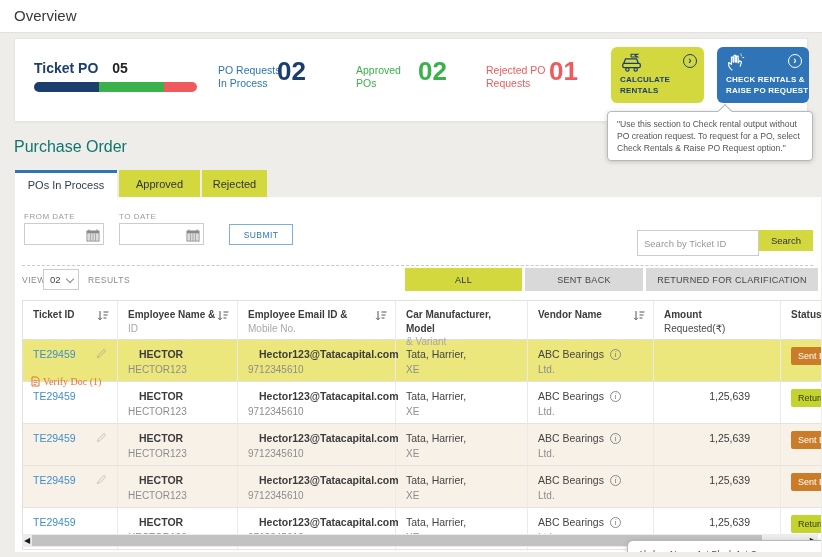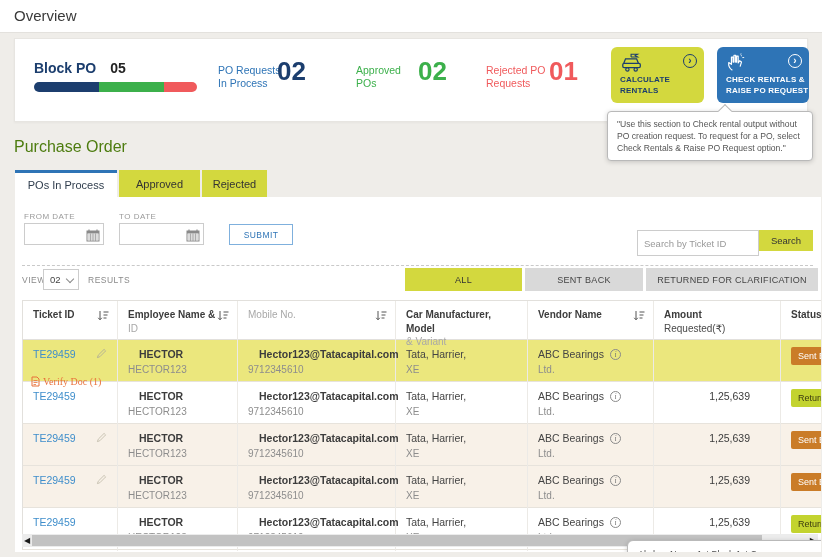--- a/index.html
+++ b/index.html
@@ -39,21 +39,21 @@
   .action-label { position:absolute; left:9px; bottom:7px; font-size:8px; font-weight:bold; line-height:1.3; white-space:pre-line; letter-spacing:.2px; font-family:"Liberation Sans","DejaVu Sans",sans-serif; }
 
   
   .tooltip { position:absolute; background:#fff; border:1px solid #b9b9b9; border-radius:4px; box-shadow:0 1px 5px rgba(0,0,0,.18); color:#555; z-index:9; }
   .tooltip-info { left:607px; top:111px; width:206px; padding:6px 9px; font-size:8.6px; line-height:1.4; }
   .tooltip-info .caret { position:absolute; left:112px; top:-6px; width:10px; height:10px; background:#fff; border-left:1px solid #b9b9b9; border-top:1px solid #b9b9b9; transform:rotate(45deg); }
   .tooltip-address { left:612px; top:343px; width:201px; padding:7px 10px; font-size:9px; line-height:1.45; border-radius:6px; color:#4a4a4a; }
   .tooltip-address .caret { position:absolute; left:-6px; top:13px; width:10px; height:10px; background:#fff; border-left:1px solid #b9b9b9; border-bottom:1px solid #b9b9b9; transform:rotate(45deg); }
 
   
-  .section-title { position:absolute; left:14px; top:138px; font-size:16px; font-weight:400; color:#4d7c0f; }
+  .section-title { position:absolute; left:14px; top:138px; font-size:16px; font-weight:400; color:#0f766e; }
   .tab { position:absolute; top:170px; height:27px; font-size:11px; color:#333; border:none; cursor:pointer; }
   .tab-active { left:15px; width:102px; background:#fff; border-top:3px solid #2e74b6; color:#2f3d4d; }
   .tab-approved { left:119px; width:81px; background:#d3d83e; }
   .tab-rejected { left:202px; width:65px; background:#d3d83e; }
 
   .panel { position:absolute; left:15px; top:197px; width:806px; height:355px; background:#fff; overflow:hidden; }
 
   .field-label { position:absolute; font-size:8px; letter-spacing:.5px; color:#9a9a9a; }
   .date-input { position:absolute; height:22px; border:1px solid #ccc; background:#fff; font-size:10px; color:#444; padding:0 22px 0 6px; }
   .cal-icon { position:absolute; top:31px; }
@@ -115,21 +115,21 @@
 <body>
 
 <div id="app">
 
   <div class="topbar">
     <h1>Overview</h1>
   </div>
 
   <section class="card">
     <div class="total-row">
-      <span class="total-label">Block PO</span><span class="total-value">05</span>
+      <span class="total-label">Ticket PO</span><span class="total-value">05</span>
     </div>
     <div class="po-bar">
       <span class="seg seg-1"></span>
       <span class="seg seg-2"></span>
       <span class="seg seg-3"></span>
     </div>
 
     <div class="s1">
       <span class="stat-label">PO Requests
 In Process</span>
@@ -236,20 +236,21 @@
         </div>
         <div class="tcell">
           <div class="th-main">Employee Name &amp;</div>
           <div class="th-sub">ID</div>
           <span class="sort-icon"><svg width="12" height="12" viewBox="0 0 12 12">
                 <path d="M3 1 V9.5 M1.2 7.8 L3 9.8 L4.8 7.8" stroke="#555" fill="none" stroke-width="1"></path>
                 <path d="M6.5 2 H11.5 M6.5 5 H10.5 M6.5 8 H9.5" stroke="#555" stroke-width="1"></path>
               </svg></span>
         </div>
         <div class="tcell">
+          <div class="th-main">Employee Email ID &amp;</div>
           <div class="th-sub">Mobile No.</div>
           <span class="sort-icon"><svg width="12" height="12" viewBox="0 0 12 12">
                 <path d="M3 1 V9.5 M1.2 7.8 L3 9.8 L4.8 7.8" stroke="#555" fill="none" stroke-width="1"></path>
                 <path d="M6.5 2 H11.5 M6.5 5 H10.5 M6.5 8 H9.5" stroke="#555" stroke-width="1"></path>
               </svg></span>
         </div>
         <div class="tcell">
           <div class="th-main">Car Manufacturer, Model</div>
           <div class="th-sub">&amp; Variant</div>
         </div>

